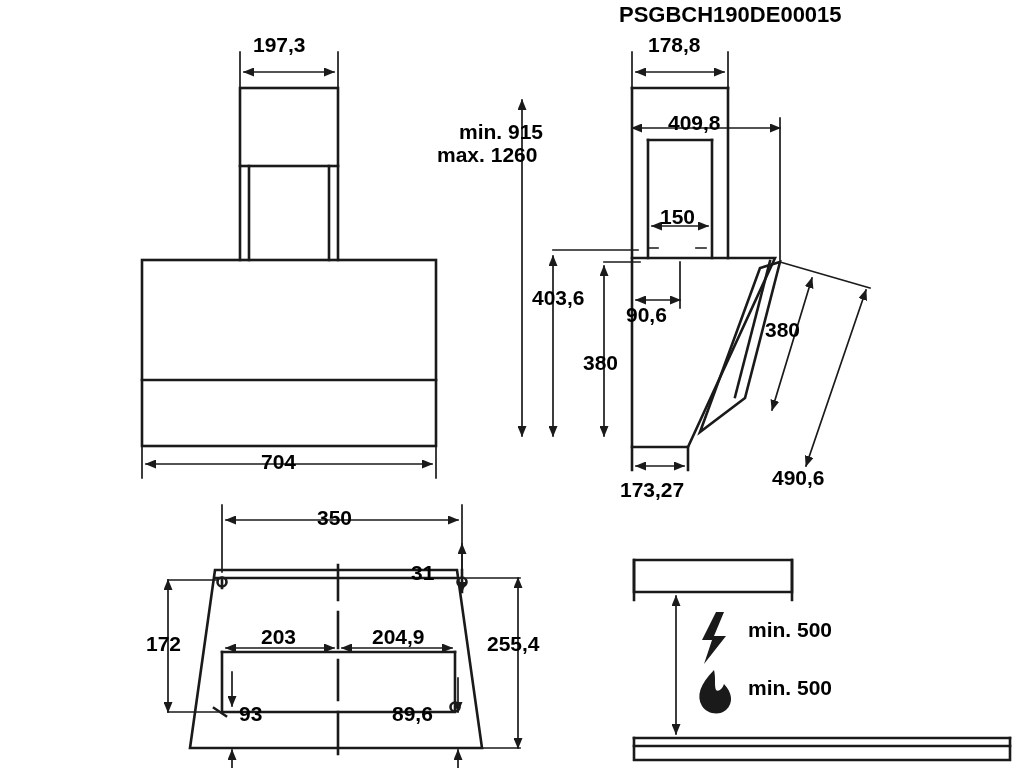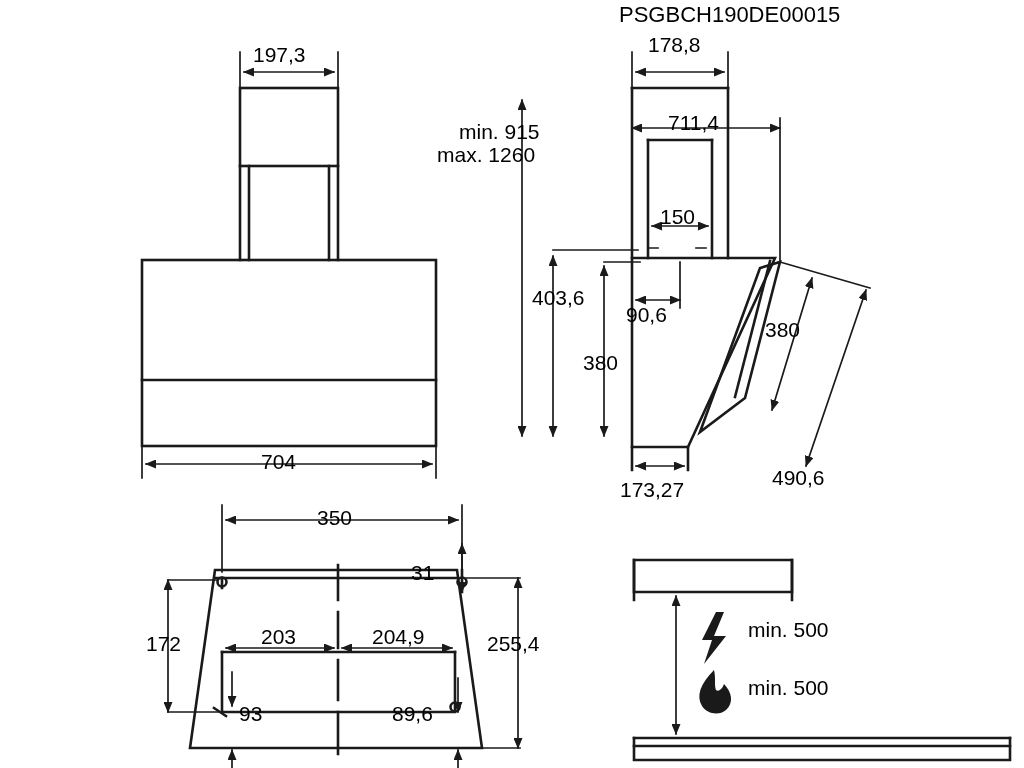--- a/index.html
+++ b/index.html
@@ -11,20 +11,21 @@
     width: 1024px;
     height: 768px;
     font-family: "Liberation Sans", sans-serif;
     color: #000000;
     overflow: hidden;
   }
   #sheet {
     position: relative;
     width: 1024px;
     height: 632px;
+    font-weight: bold;
   }
   #drawing {
     position: absolute;
     left: 0;
     top: 0;
   }
   .lbl {
     position: absolute;
     font-family: "Liberation Sans", sans-serif;
     font-size: 21px;
@@ -207,27 +208,27 @@
     <g>
       <path d="M716 612 L702 640 L712 640 L704 664 L726 636 L714 636 L724 612 Z" fill="#1a1a1a" stroke="none"></path>
     </g>
     <g>
       <path d="M714 670 C700 684 696 696 702 706 C707 714 719 716 726 710 C734 703 732 692 724 684 C722 690 718 692 716 690 C714 686 716 678 714 670 Z" fill="#1a1a1a" stroke="none"></path>
     </g>
   </svg>
 
   <div class="lbl code" style="left:619px; top:2px;">PSGBCH190DE00015</div>
 
-  <div class="lbl" style="left:253px; top:43px;">197,3</div>
+  <div class="lbl" style="left:253px; top:33px;">197,3</div>
   <div class="lbl" style="left:261px; top:450px;">704</div>
 
   <div class="lbl" style="left:648px; top:33px;">178,8</div>
   <div class="lbl" style="left:459px; top:120px;text-align:right;">min. 915</div>
   <div class="lbl" style="left:437px; top:143px;">max. 1260</div>
-  <div class="lbl" style="left:668px; top:111px;">711,4</div>
+  <div class="lbl" style="left:668px; top:111px;">409,8</div>
   <div class="lbl" style="left:660px; top:205px;">150</div>
   <div class="lbl" style="left:532px; top:286px;">403,6</div>
   <div class="lbl" style="left:626px; top:303px;text-align:center;">90,6</div>
   <div class="lbl" style="left:583px; top:351px;">380</div>
   <div class="lbl" style="left:765px; top:318px;">380</div>
   <div class="lbl" style="left:772px; top:418px;margin-top:48px;">490,6</div>
   <div class="lbl" style="left:620px; top:478px;">173,27</div>
 
   <div class="lbl" style="left:317px; top:506px;">350</div>
   <div class="lbl" style="left:411px; top:561px;">31</div>

